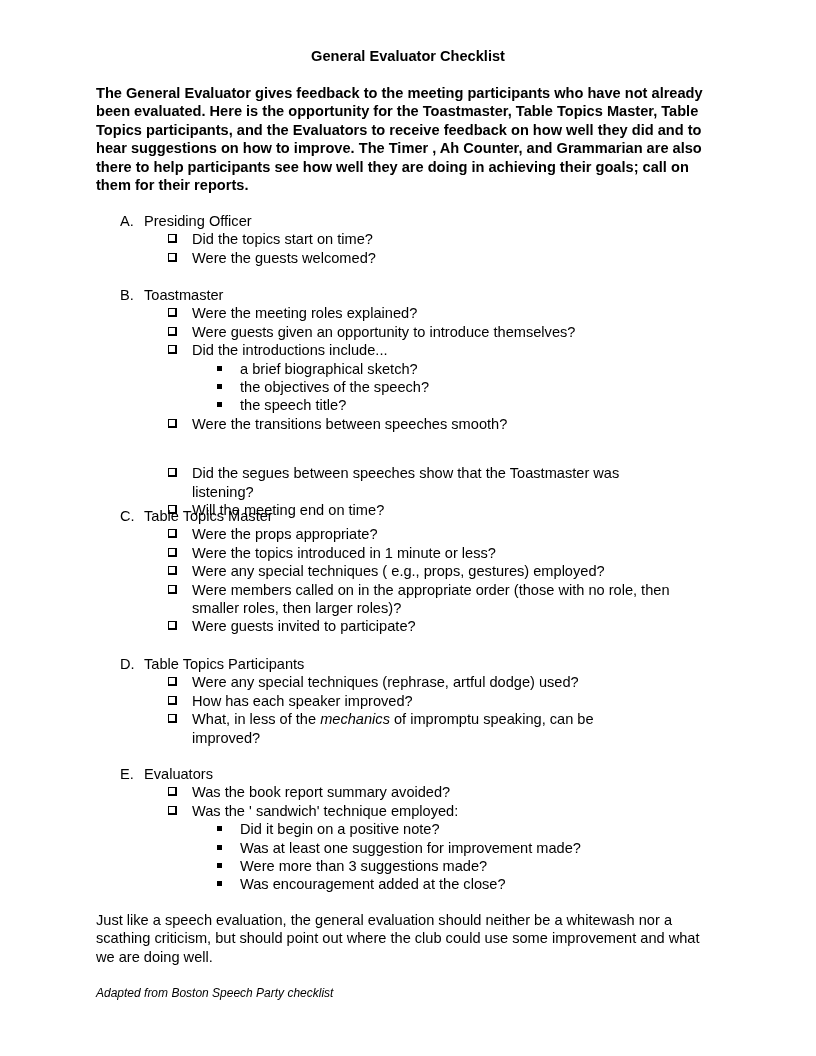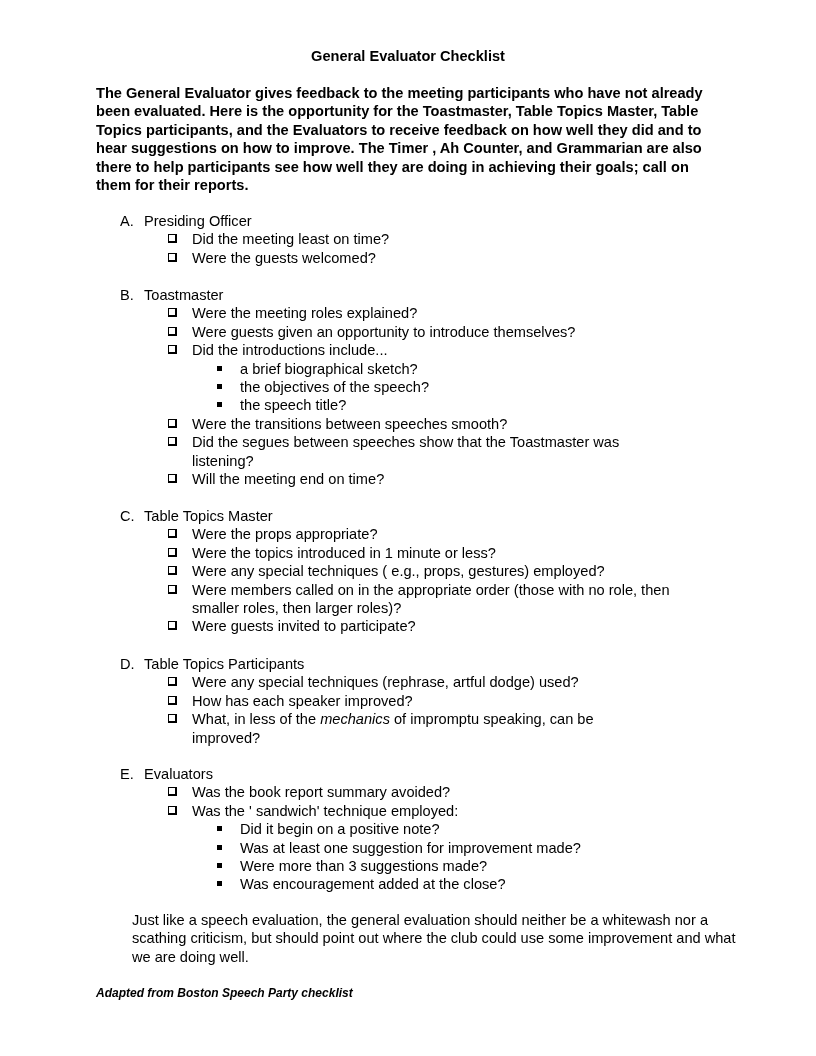--- a/index.html
+++ b/index.html
@@ -11,39 +11,39 @@
   .intro { position: absolute; top: 84px; left: 96px; width: 625px; line-height: 18.4px; font-weight: bold; }
   .section { position: absolute; left: 120px; width: 600px; line-height: 18.4px; }
   .sec-head { position: relative; height: 18.4px; }
   .sec-letter { position: absolute; left: 0; }
   .sec-label { position: absolute; left: 24px; }
   .check-item { position: relative; padding-left: 72px; }
   .check-box { position: absolute; left: 48px; top: 4px; width: 9px; height: 9px;
                border: 1.3px solid #000; border-right-width: 2.4px; border-bottom-width: 2.4px; box-sizing: border-box; }
   .bullet-item { position: relative; padding-left: 120px; }
   .bullet-sq { position: absolute; left: 97px; top: 6px; width: 5px; height: 5px; background: #000; }
-  .closing { position: absolute; top: 911px; left: 96px; width: 625px; line-height: 18.4px; margin-left: 36px; }
-  .credit { position: absolute; top: 986px; left: 96px; font-style: italic; font-size: 12px; line-height: 14px; font-weight: bold; }
+  .closing { position: absolute; top: 911px; left: 96px; width: 625px; line-height: 18.4px; }
+  .credit { position: absolute; top: 986px; left: 96px; font-style: italic; font-size: 12px; line-height: 14px; }
   em { font-style: italic; }
 </style>
 </head>
 <body>
 
 <div class="page">
   <div class="title">General Evaluator Checklist</div>
   <div class="intro">The General Evaluator gives feedback to the meeting participants who have not already been evaluated. Here is the opportunity for the Toastmaster, Table Topics Master, Table Topics participants, and the Evaluators to receive feedback on how well they did and to hear suggestions on how to improve. The Timer   , Ah Counter, and Grammarian   are also there to help participants see how well they are doing in achieving their goals; call on them for their reports.</div>
 
   <div class="section" style="top:212px;">
     <div class="sec-head">
       <span class="sec-letter">A.</span>
       <span class="sec-label">Presiding Officer</span>
     </div>
     <div class="check-item">
       <span class="check-box"></span>
-      <span>Did the meeting least on time?</span>
+      <span>Did the topics start on time?</span>
     </div>
     <div class="check-item">
       <span class="check-box"></span>
       <span>Were the guests welcomed?</span>
     </div>
   </div>
 
   <div class="section" style="top:286px;">
     <div class="sec-head">
       <span class="sec-letter">B.</span>
@@ -70,21 +70,21 @@
       <span>the objectives of the speech?</span>
     </div>
     <div class="bullet-item">
       <span class="bullet-sq"></span>
       <span>the speech title?</span>
     </div>
     <div class="check-item">
       <span class="check-box"></span>
       <span>Were the transitions between speeches smooth?</span>
     </div>
-    <div class="check-item" style="width:456px;">
+    <div class="check-item" style="width:456px;margin-top:31px;">
       <span class="check-box"></span>
       <span>Did the segues between speeches show that the Toastmaster was listening?</span>
     </div>
     <div class="check-item">
       <span class="check-box"></span>
       <span>Will the meeting end on time?</span>
     </div>
   </div>
 
   <div class="section" style="top:507px;">

